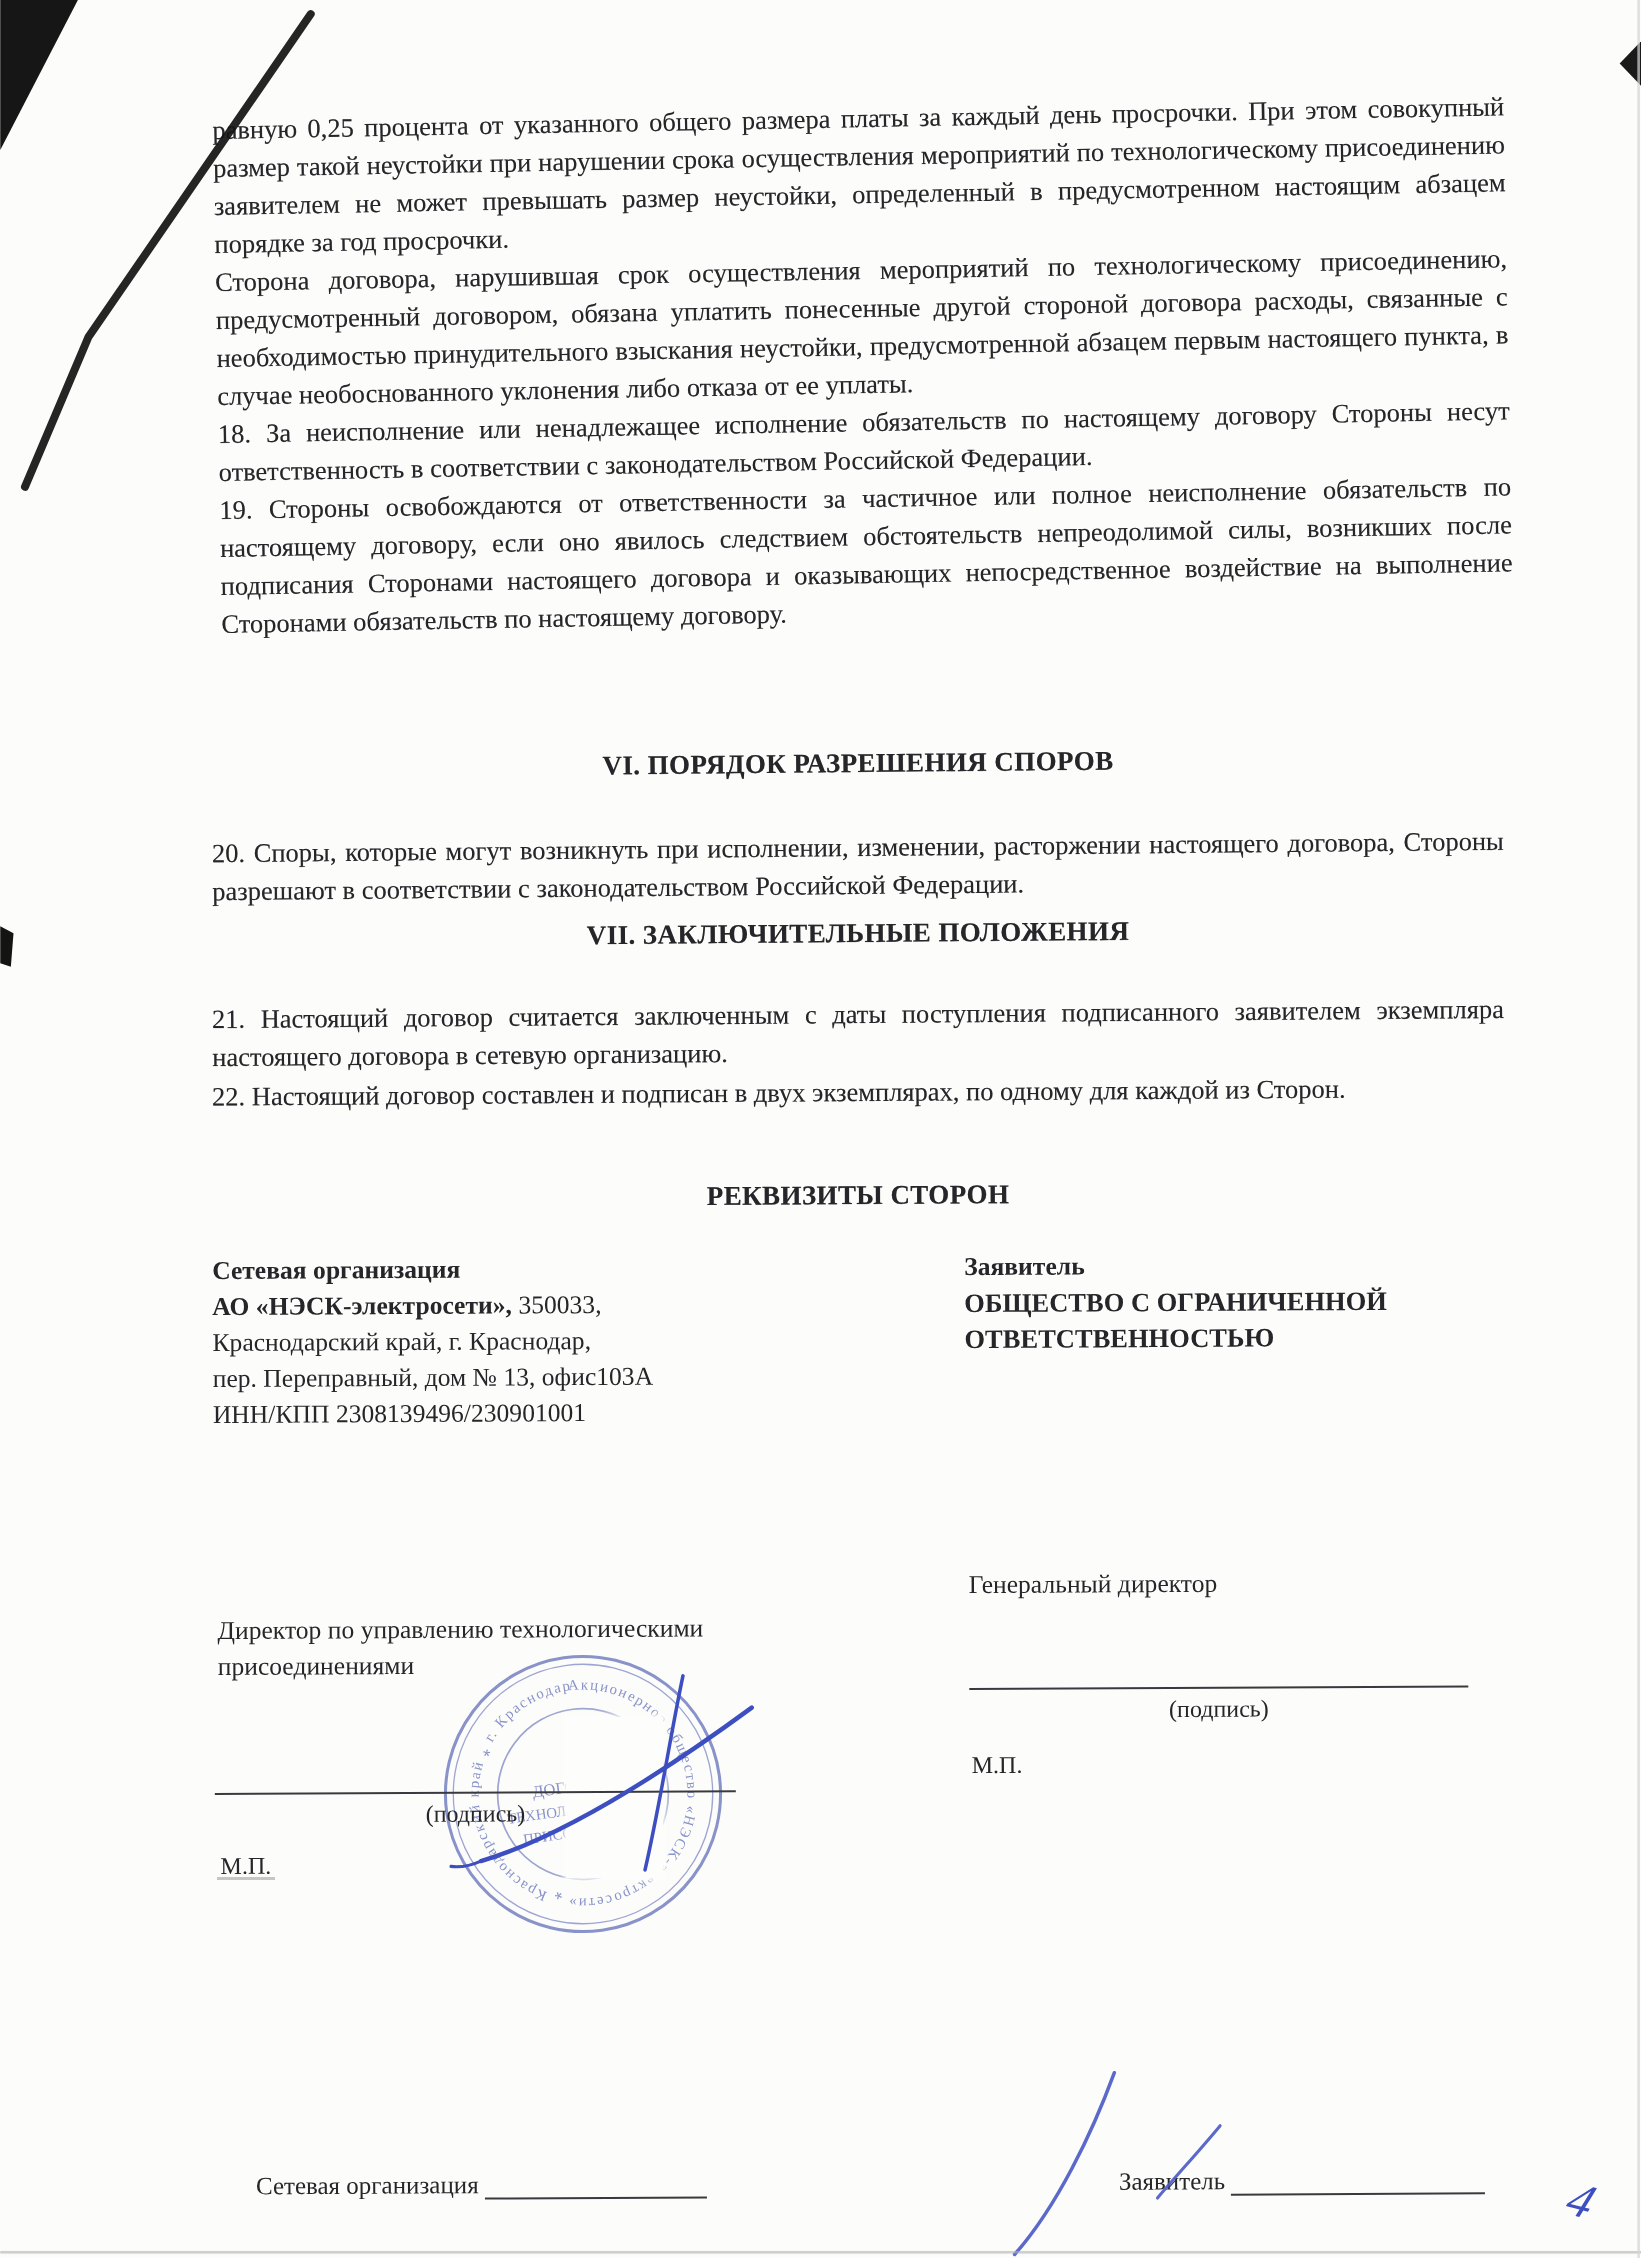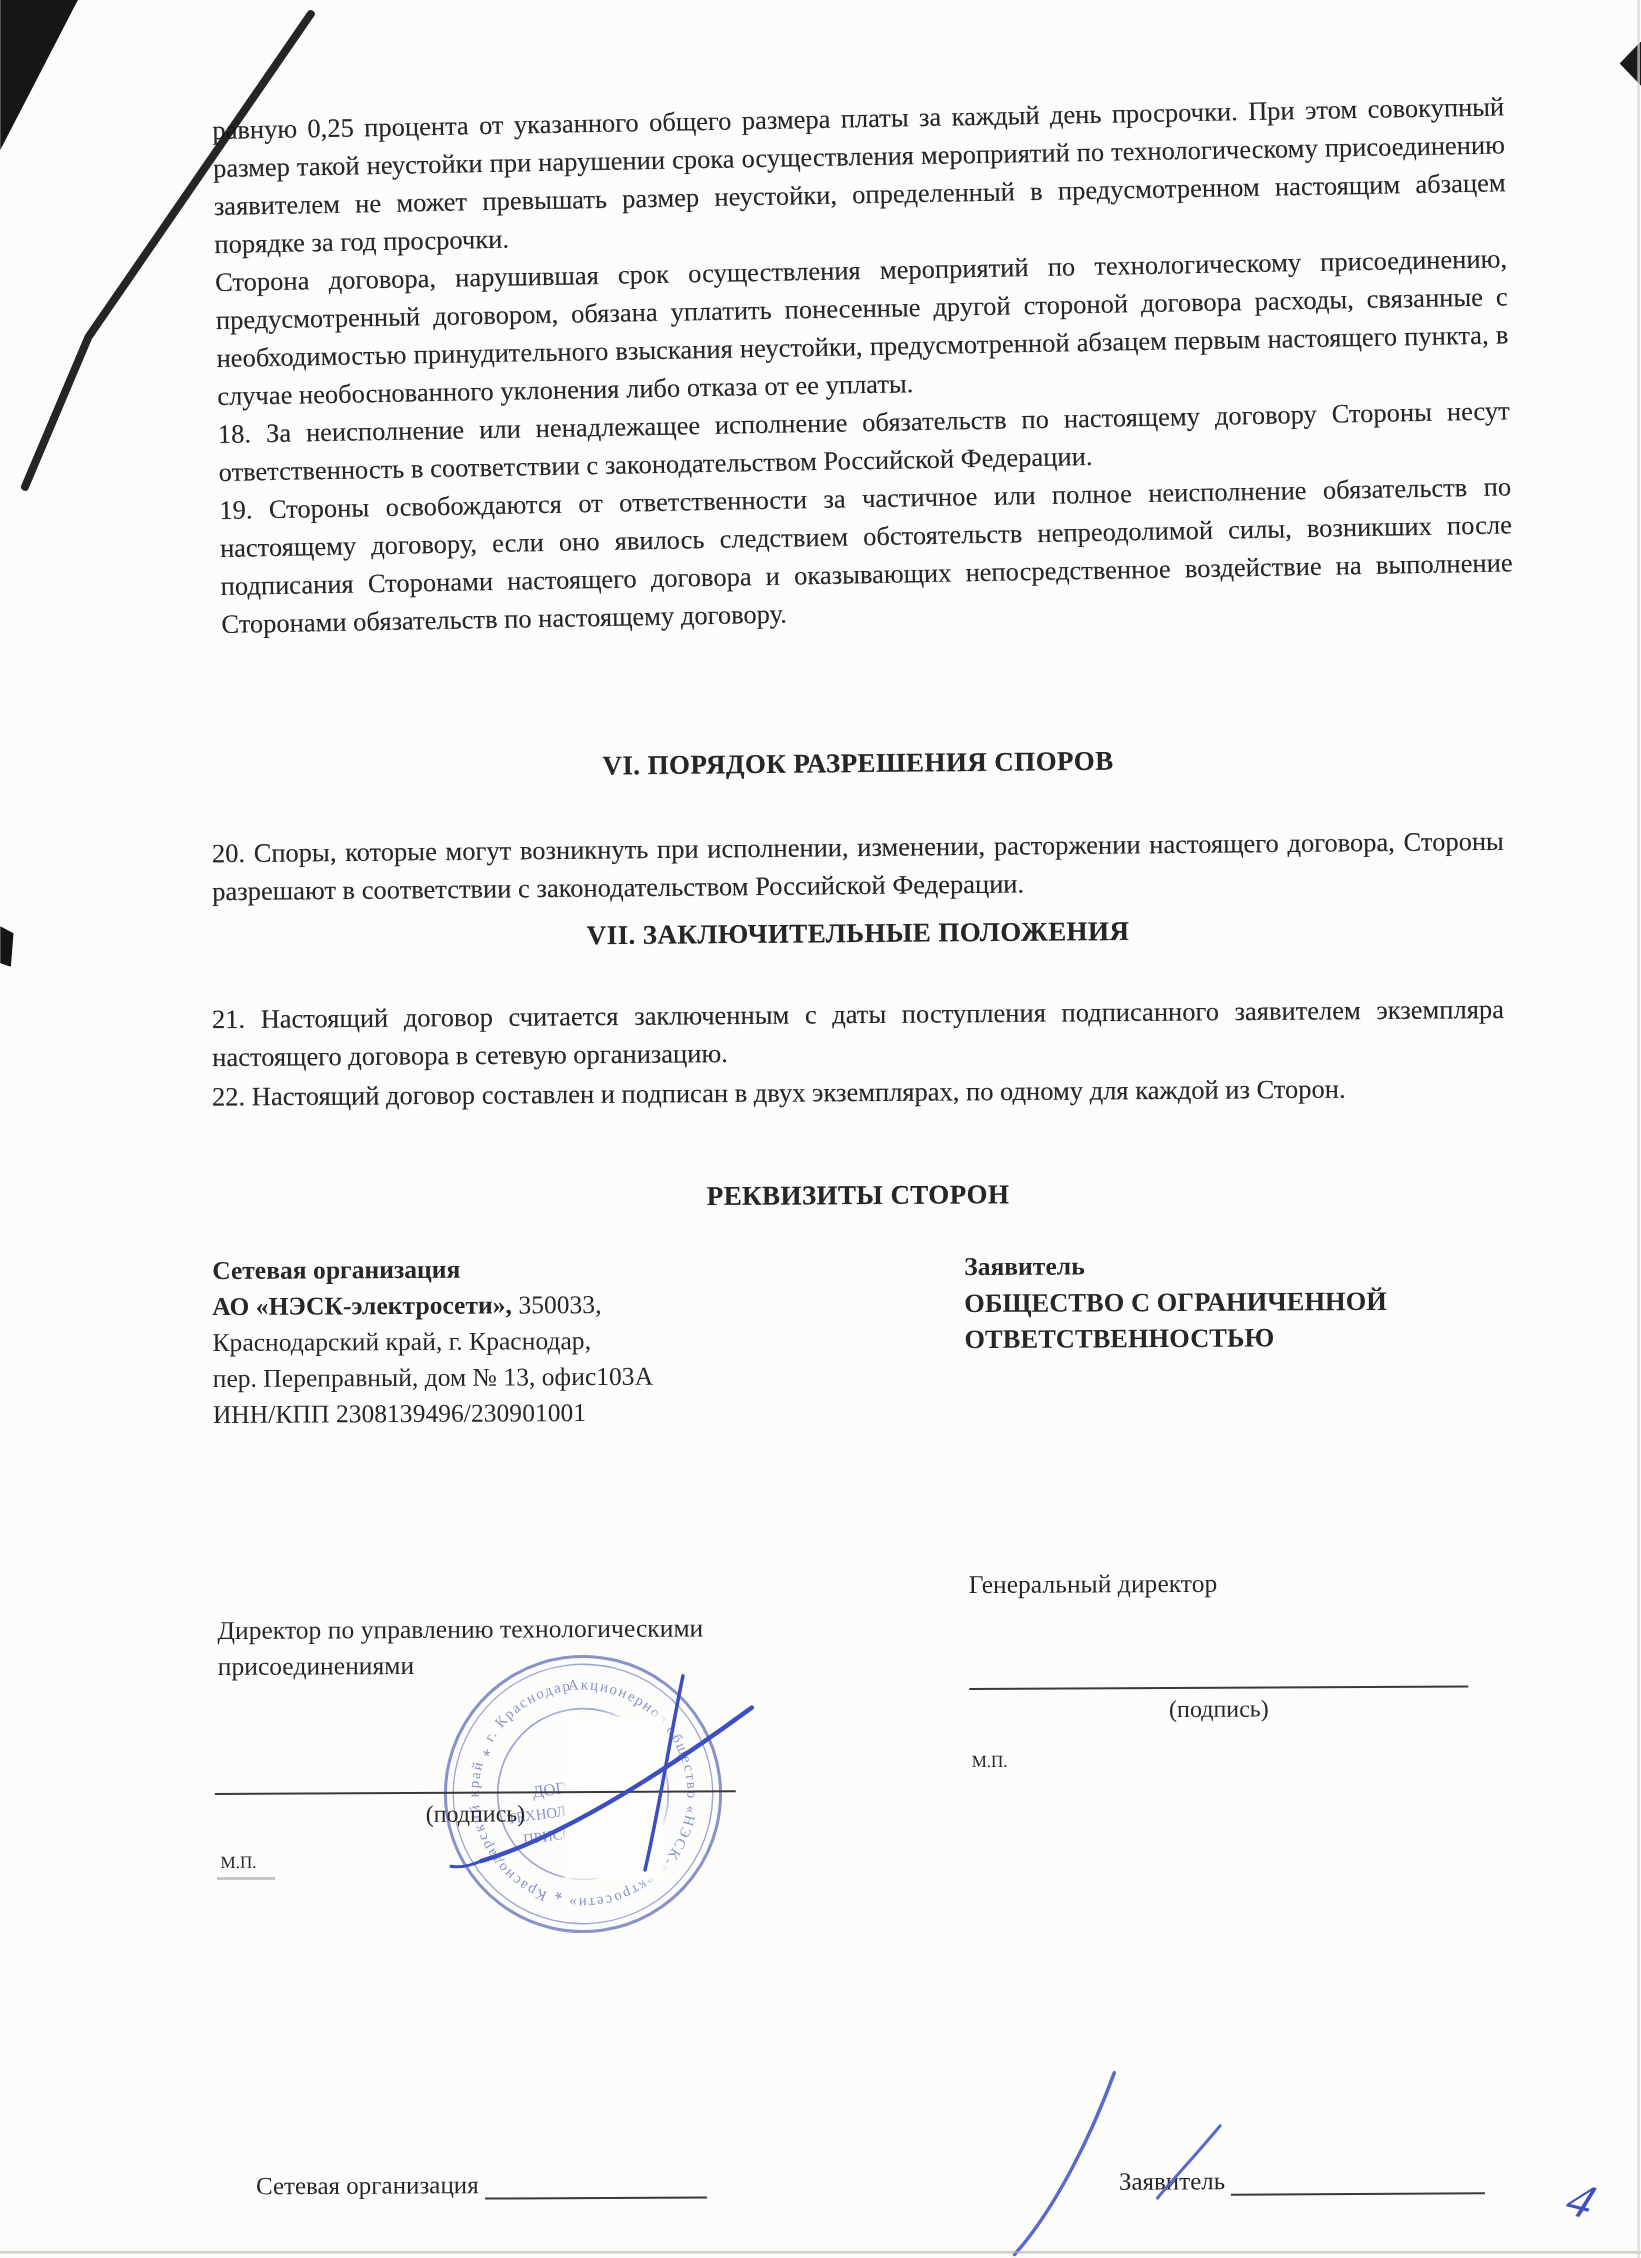--- a/index.html
+++ b/index.html
@@ -31,21 +31,21 @@
   .p21{top:995px;transform:rotate(-0.45deg);}
   .p22{top:1073px;transform:rotate(-0.4deg);}
   .h-req{top:1180px;transform:rotate(-0.35deg);}
   .bottom-area{top:1253px;height:1006px;transform:rotate(-0.3deg);transform-origin:0 0;}
   .abs{position:absolute;}
   .col-text{font-size:25.6px;line-height:36px;}
   .bold{font-weight:bold;}
   .company{font-size:26.5px;font-weight:bold;line-height:36px;}
   .sig-line{border-top:2.2px solid #3a3a3e;height:0;}
   .sign-label{font-size:24px;text-align:center;}
-  .seal{font-size:17px;}
+  .seal{font-size:24px;}
   .footer-label{font-size:25px;}
   .footer-line{display:inline-block;border-bottom:2.2px solid #3a3a3e;height:26.5px;vertical-align:bottom;}
   .overlay{position:absolute;left:0;top:0;z-index:6;pointer-events:none;}
   .stamp-wrap{position:absolute;left:435px;top:1646px;width:296px;height:296px;z-index:1;transform:rotate(-8deg);opacity:0.82;}
   .white-patch{position:absolute;left:566px;top:1717px;width:97px;height:161px;background:#fdfdfb;z-index:2;box-shadow:0 0 5.3px 2.6px rgba(253,253,251,0.9);}
   .page-number{
     position:absolute;left:1569px;top:2172px;z-index:7;
     font-size:49px;color:#3d4ec0;font-style:italic;
     transform:rotate(14deg) skewX(-8deg);
   }

